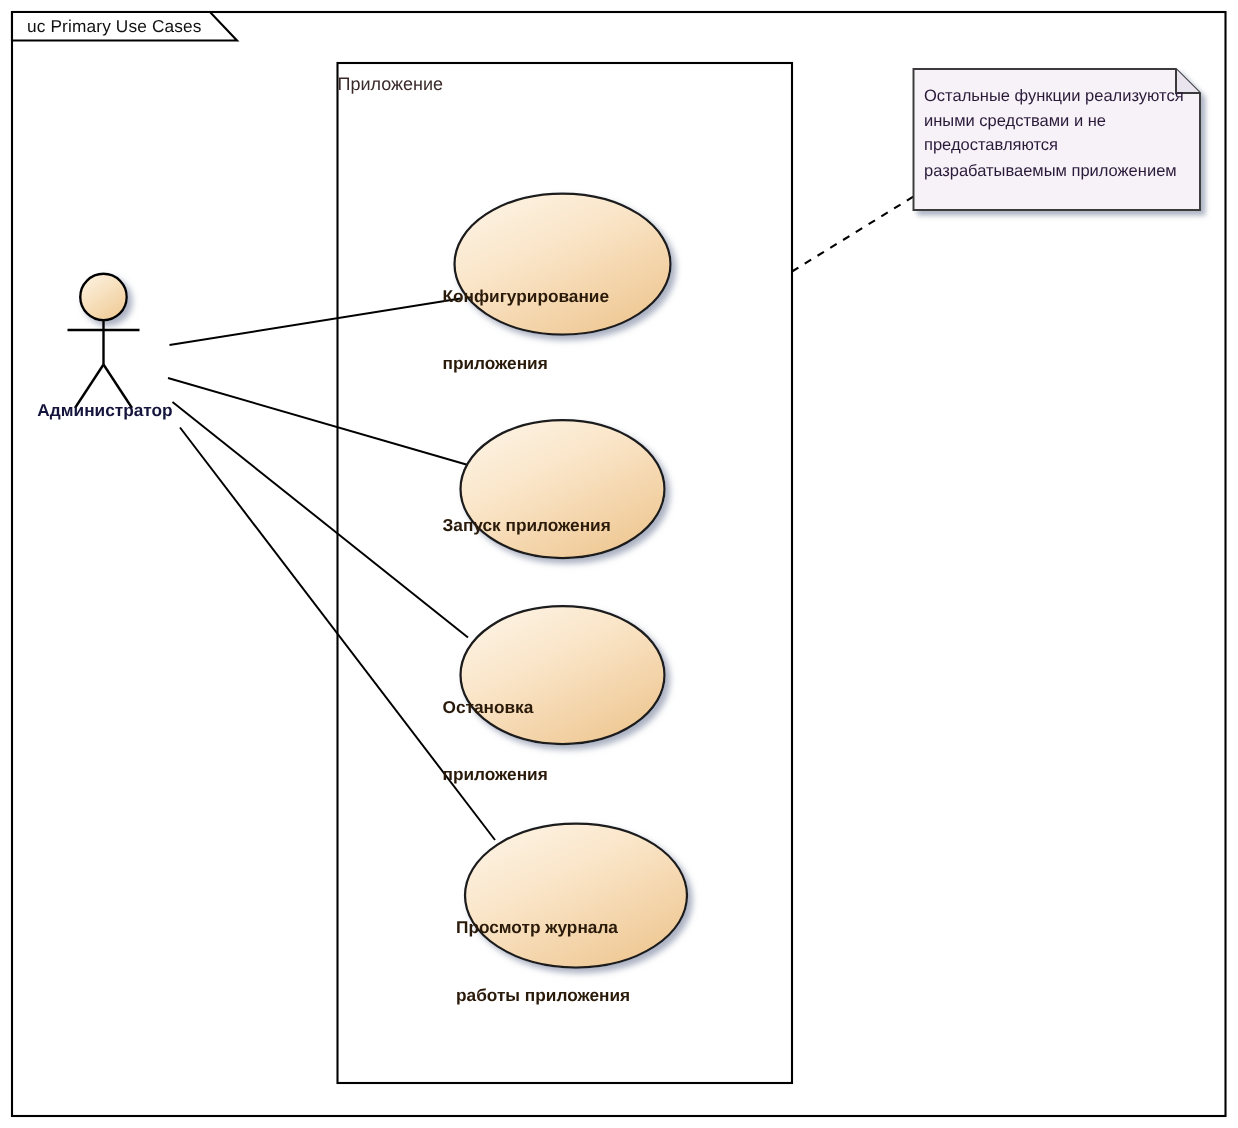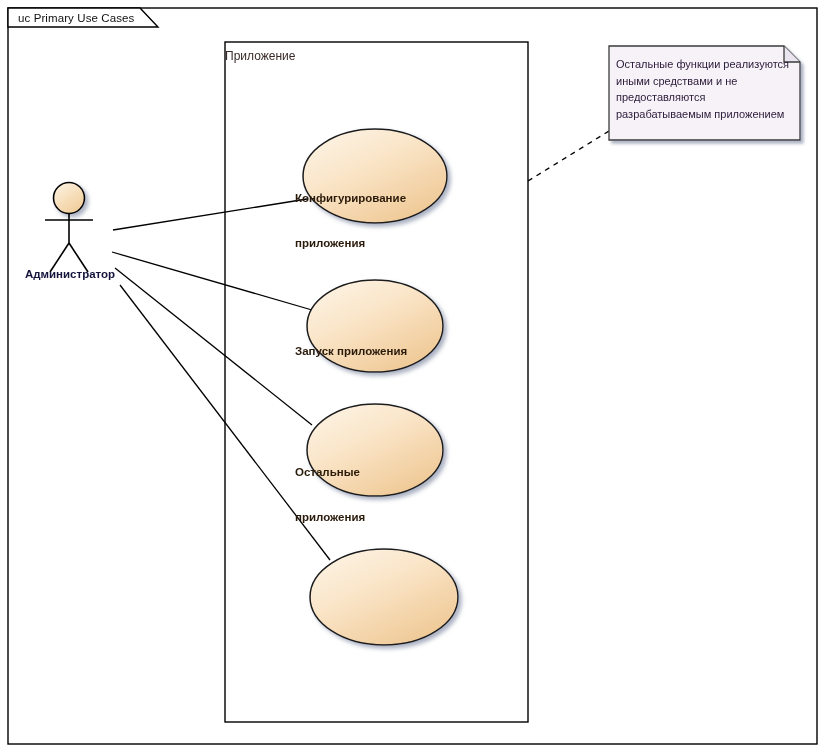--- a/index.html
+++ b/index.html
@@ -137,20 +137,24 @@
   <div class="lbl uc-label" style="left:295px; top:161px; width:160px;">
     <div>Конфигурирование</div>
     <div>приложения</div>
   </div>
 
   <div class="lbl uc-label" style="left:295px; top:314px; width:160px;">
     <div>Запуск приложения</div>
   </div>
 
   <div class="lbl uc-label" style="left:295px; top:435px; width:160px;">
-    <div>Остальные</div>
+    <div>Остановка</div>
     <div>приложения</div>
   </div>
 
+  <div class="lbl uc-label" style="left:304px; top:582px; width:160px;">
+    <div>Просмотр журнала</div>
+    <div>работы приложения</div>
+  </div>
 
   <div class="note-text" style="left:616px; top:56px;">Остальные функции реализуются иными средствами и не предоставляются разрабатываемым приложением</div>
 
 </div>
 
 </body></html>

